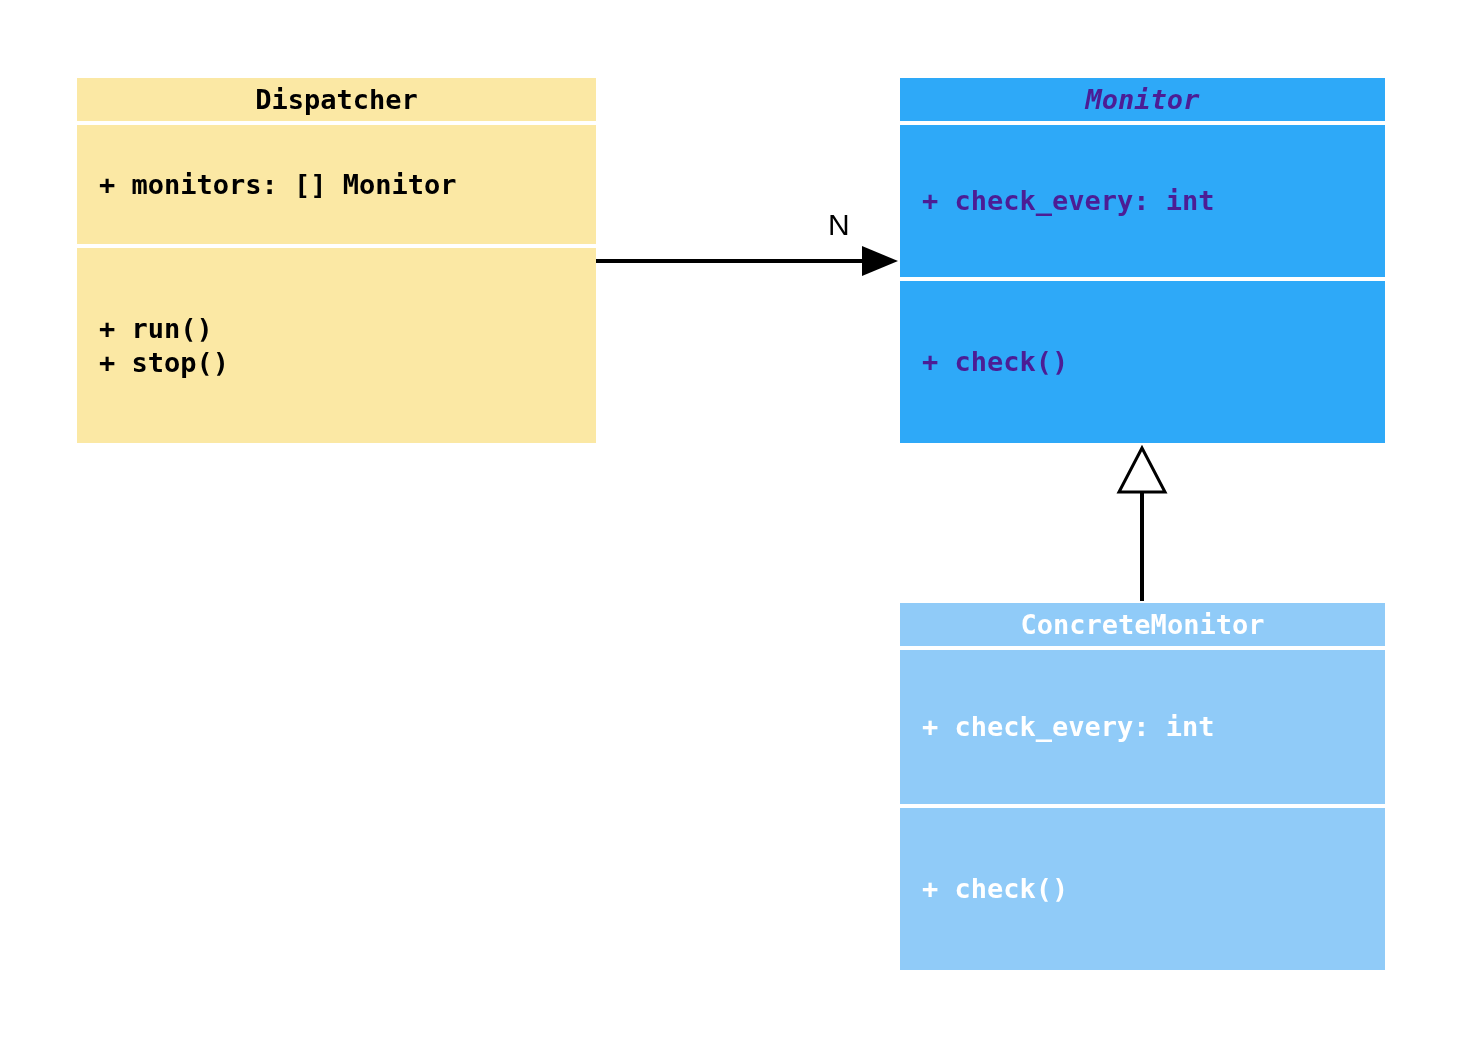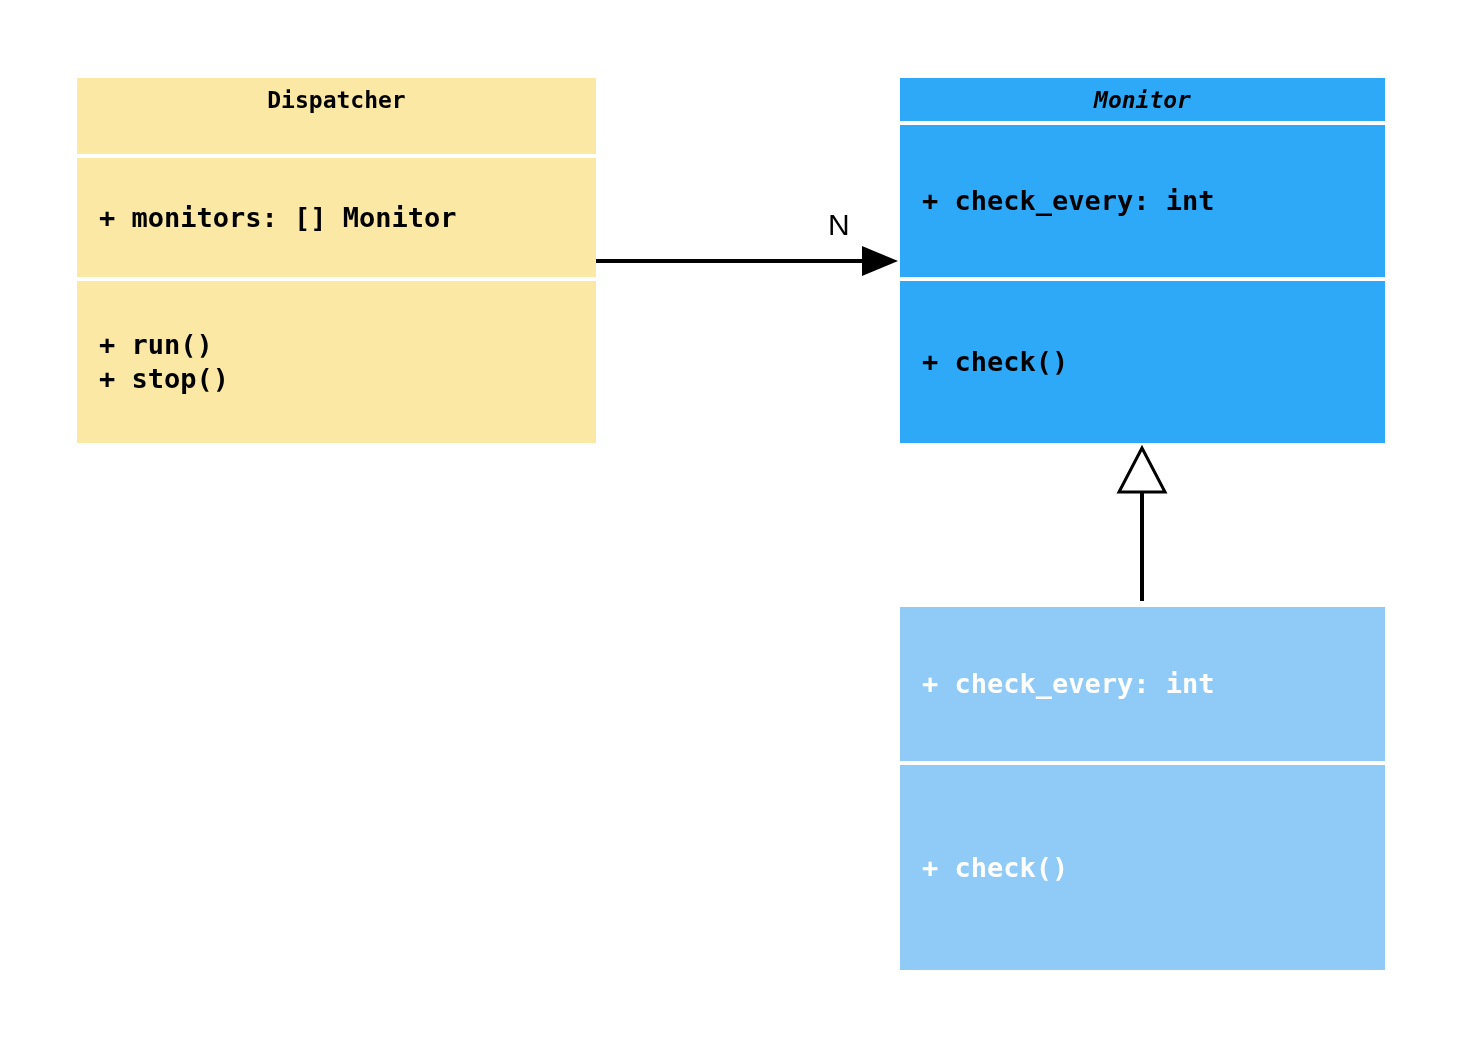--- a/index.html
+++ b/index.html
@@ -20,49 +20,49 @@
   .uml-class {
     position: absolute;
     display: flex;
     flex-direction: column;
   }
   .uml-header {
     display: flex;
     align-items: center;
     justify-content: center;
     height: 43px;
-    font-size: 23px;
+    font-size: 27px;
     font-weight: 700;
     flex: 0 0 auto;
   }
   .uml-section {
     border-top: 4px solid #ffffff;
     display: flex;
     flex-direction: column;
     justify-content: center;
     padding-left: 22px;
     font-size: 27px;
     font-weight: 700;
     line-height: 34px;
   }
   
   .class-dispatcher {
     left: 77px; top: 78px;
     width: 519px; height: 365px;
     background: #FBE8A4;
     color: #000000;
   }
-  .class-dispatcher .sec-attrs   { flex: 0 0 123px; margin-top: 33px; }
+  .class-dispatcher .sec-attrs   { flex: 0 0 123px; }
   .class-dispatcher .sec-methods { flex: 1 1 auto; }
   
   .class-monitor {
     left: 900px; top: 78px;
     width: 485px; height: 365px;
     background: #2EA9F8;
-    color: #000000;
+    color: #4c1d95;
   }
   .class-monitor .uml-header { font-style: italic; }
   .class-monitor .sec-attrs   { flex: 0 0 156px; }
   .class-monitor .sec-methods { flex: 1 1 auto; }
   
   .class-concrete {
     left: 900px; top: 603px;
     width: 485px; height: 367px;
     background: #90CBF8;
     color: #ffffff;
@@ -111,19 +111,20 @@
   <div class="uml-header">Monitor</div>
   <div class="uml-section sec-attrs">
     <div>+ check_every: int</div>
   </div>
   <div class="uml-section sec-methods">
     <div>+ check()</div>
   </div>
 </div>
 
 <div class="uml-class class-concrete">
+  <div class="uml-header">ConcreteMonitor</div>
   <div class="uml-section sec-attrs">
     <div>+ check_every: int</div>
   </div>
   <div class="uml-section sec-methods">
     <div>+ check()</div>
   </div>
 </div>
 
 </body></html>

